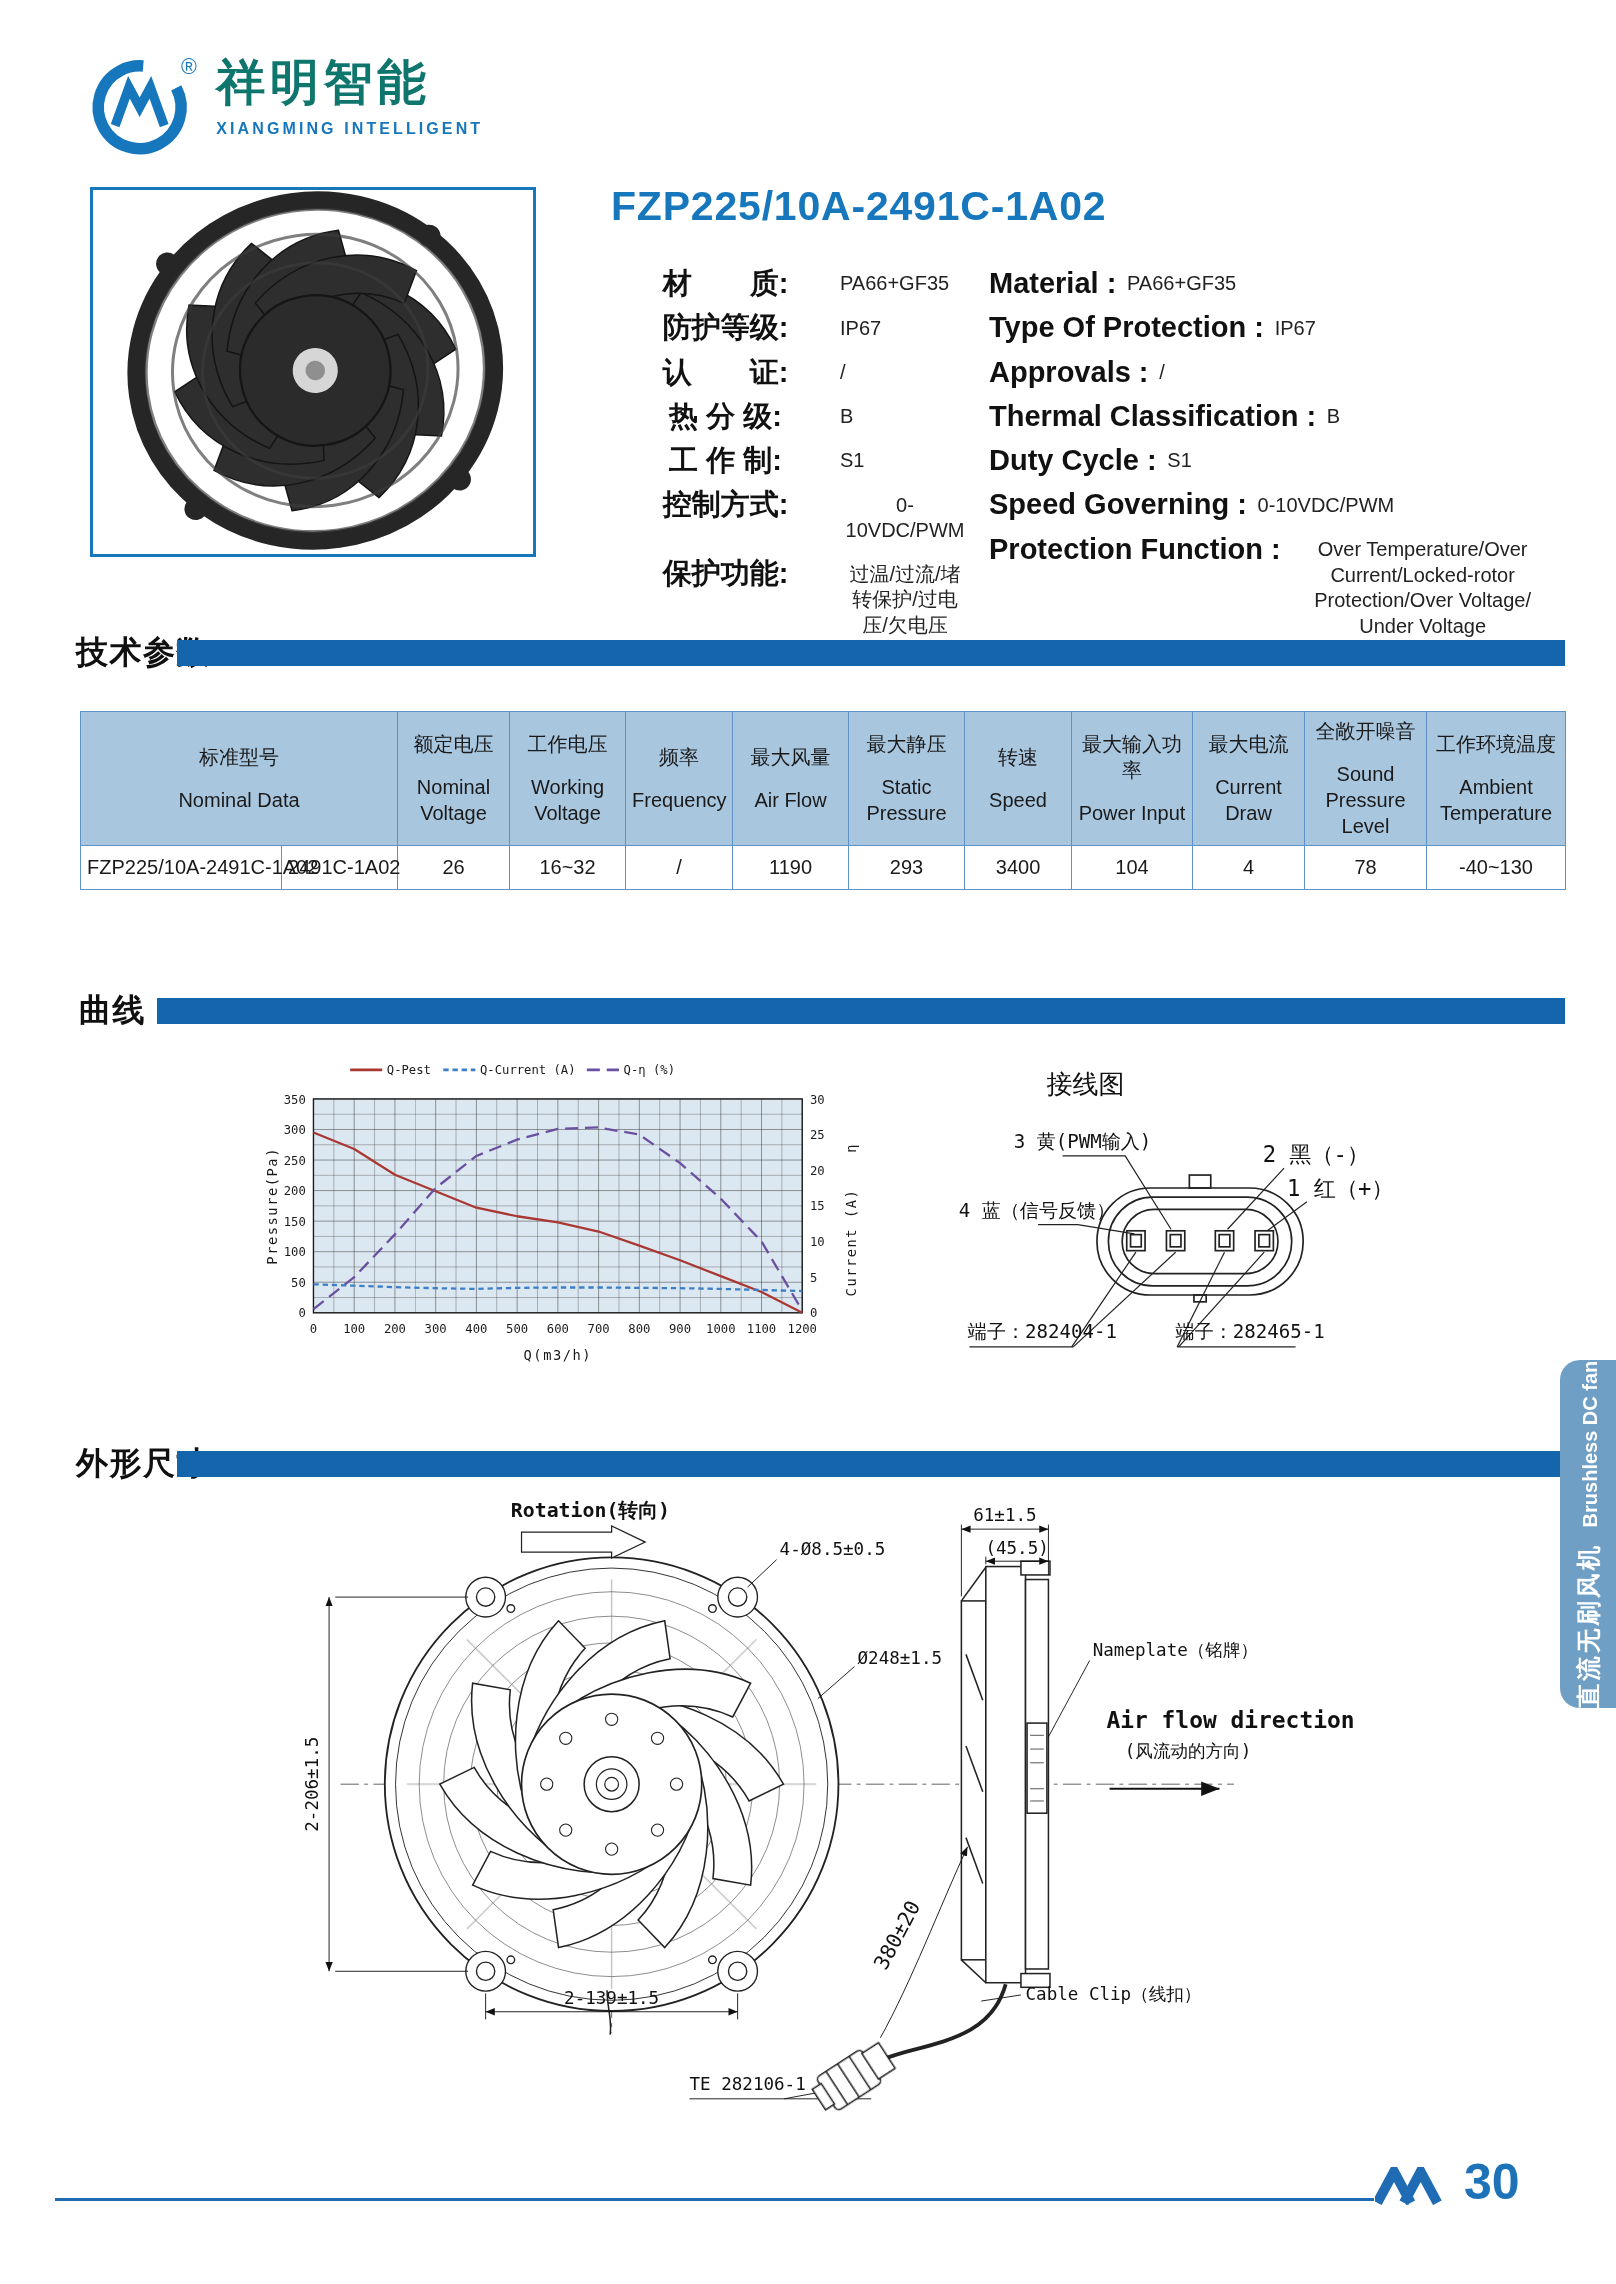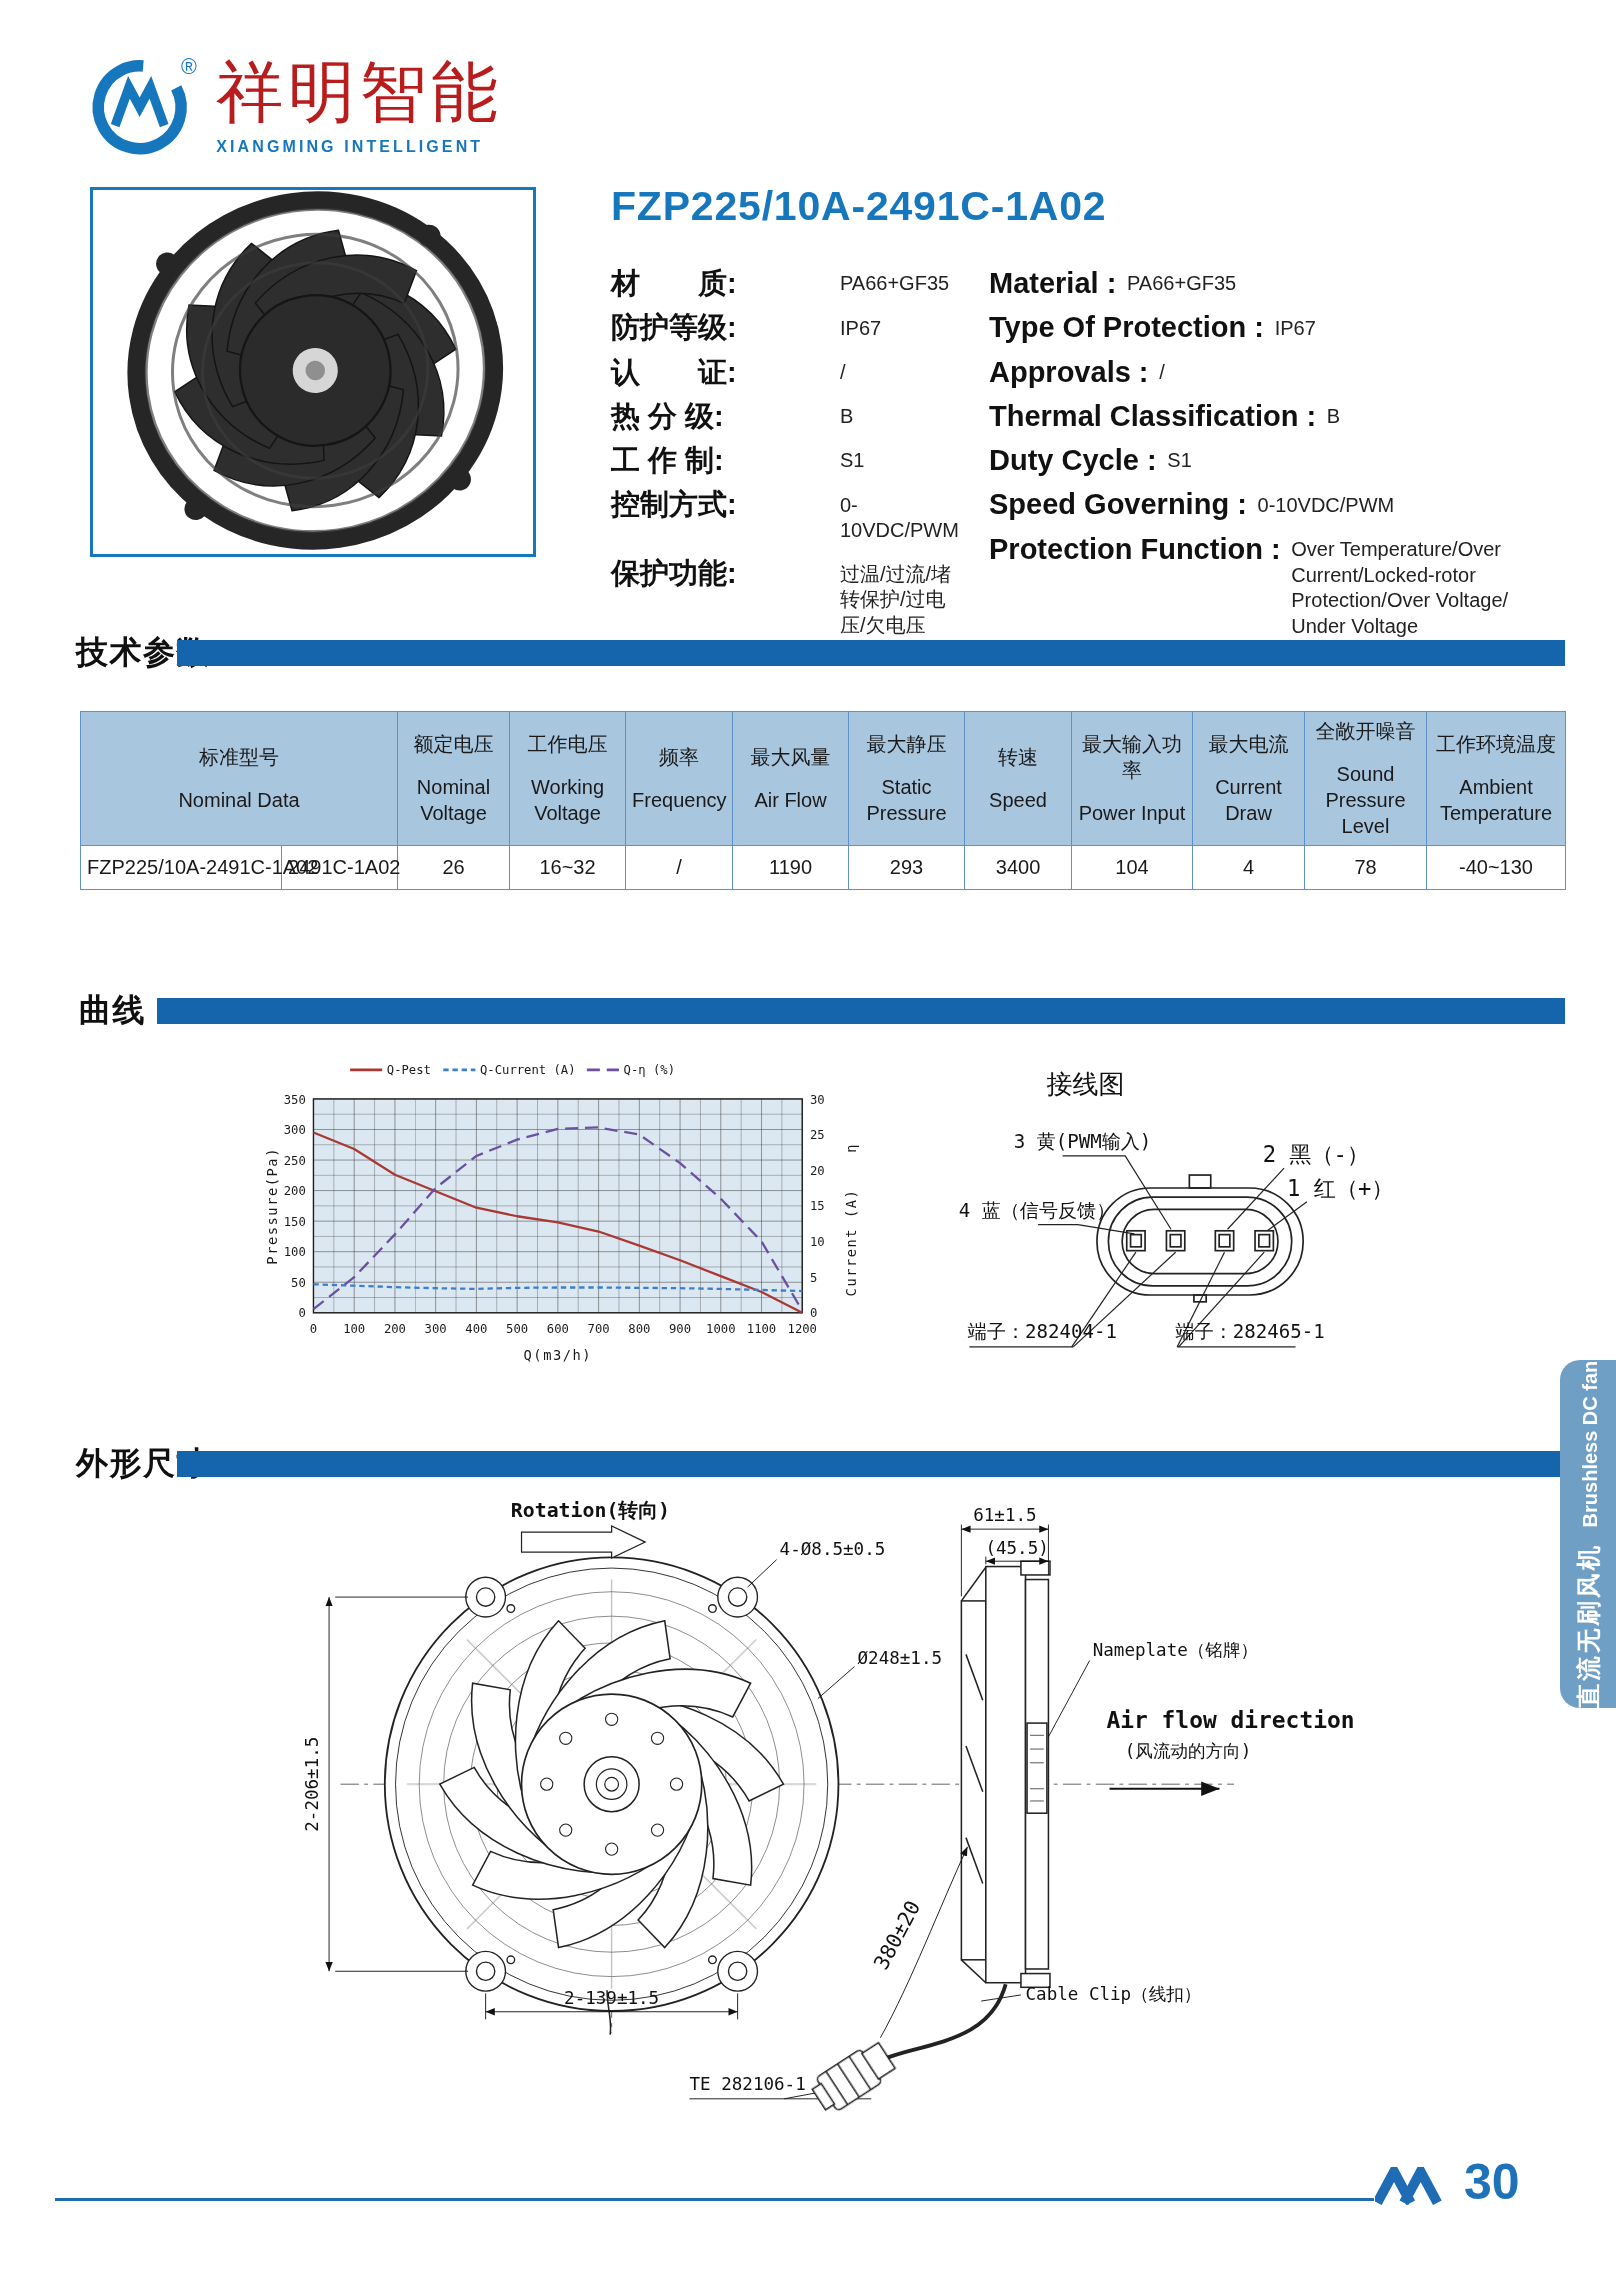--- a/index.html
+++ b/index.html
@@ -1,27 +1,27 @@
 <!DOCTYPE html>
 <html style="font-size:12.2px"><head>
 <meta charset="utf-8">
 <style>
   html,body{margin:0;padding:0;background:#e8e8e8;}
   .page{position:relative;width:1617px;height:2284px;background:#ffffff;overflow:hidden;
         font-family:"Liberation Sans",sans-serif;color:#1a1a1a;}
   
   .brand{position:absolute;left:86px;top:49px;display:flex;gap:15.3px;}
   .brand-text{padding-top:9.2px;}
-  .brand-cn{font-size:67px;font-weight:400;color:#b91c1c;letter-spacing:4.6px;line-height:1;}
+  .brand-cn{font-size:49px;font-weight:700;color:#0f766e;letter-spacing:4.6px;line-height:1;}
   .brand-en{font-size:16px;font-weight:700;color:#1777bd;letter-spacing:3.1px;margin-top:13px;}
   
   .photo-box{position:absolute;left:90px;top:187px;width:446px;height:370px;border:3.1px solid #1777bd;background:#fff;box-sizing:border-box;}
   
   .prod-title{position:absolute;left:611px;top:183px;margin:0;font-size:41px;font-weight:800;color:#1777bd;letter-spacing:0.8px;}
-  .specs{position:absolute;top:269px;}
+  .specs{position:absolute;top:269px;text-align:center;}
   .specs-cn{left:611px;width:359px;}
   .specs-en{left:969px;width:565px;}
   .srow{display:flex;align-items:flex-start;margin-bottom:15.3px;}
   .srow .lbl{font-weight:800;font-size:29px;line-height:1.0;flex-shrink:0;color:#111;}
   .specs-cn .lbl{width:229px;}
   .specs-en .lbl{margin-right:10.7px;}
   .srow .val{font-size:20px;line-height:1.28;padding-top:2.3px;color:#222;}
   .wrapval-cn{max-width:199px;word-break:break-all;}
   .wrapval-en{max-width:264px;}
   

